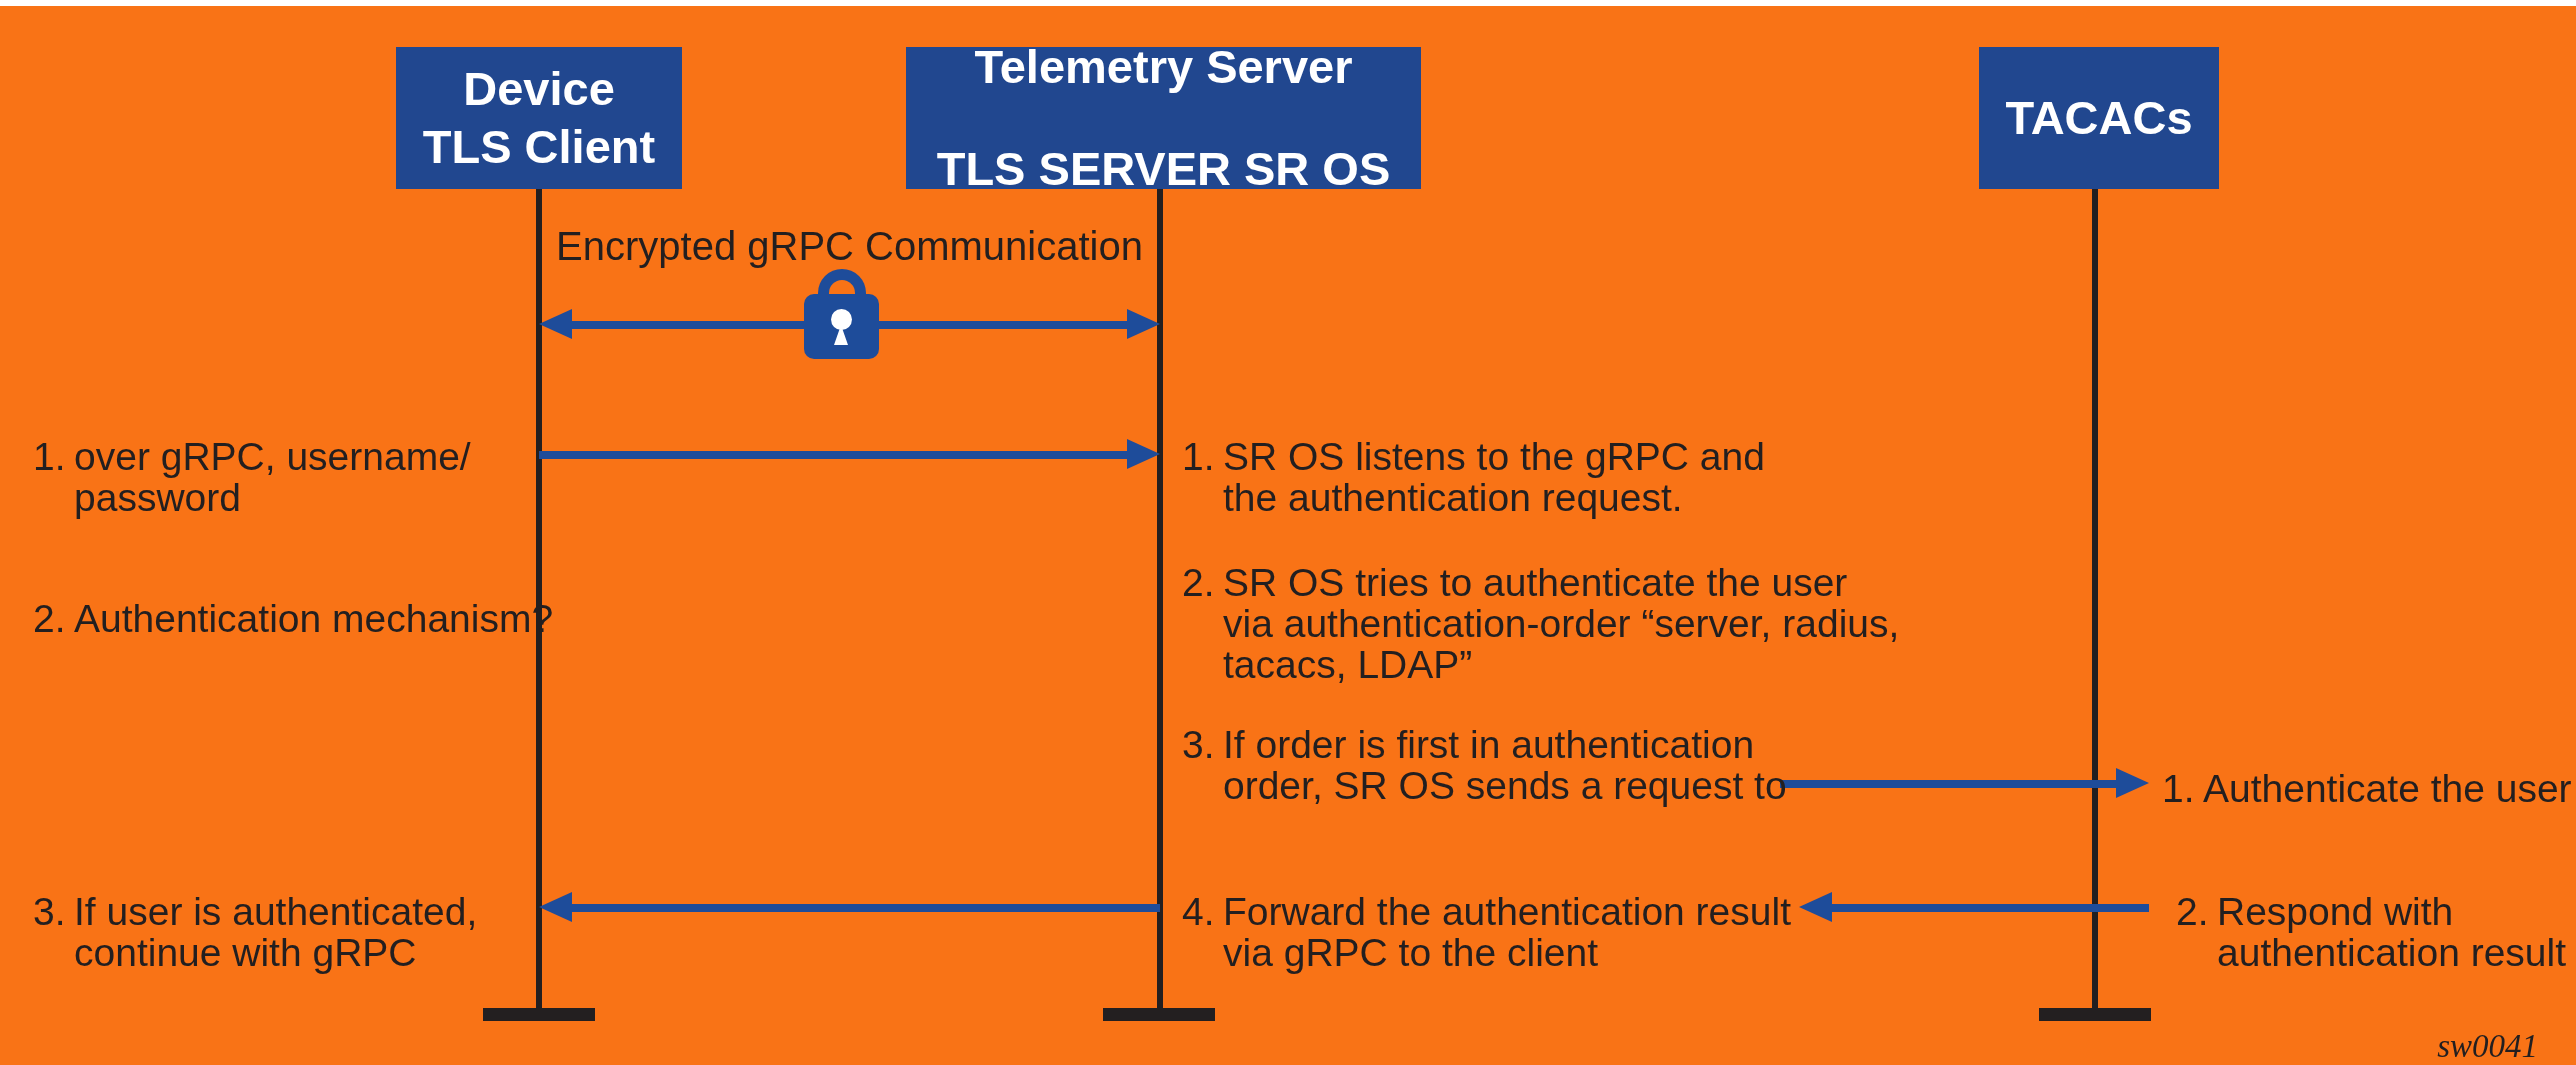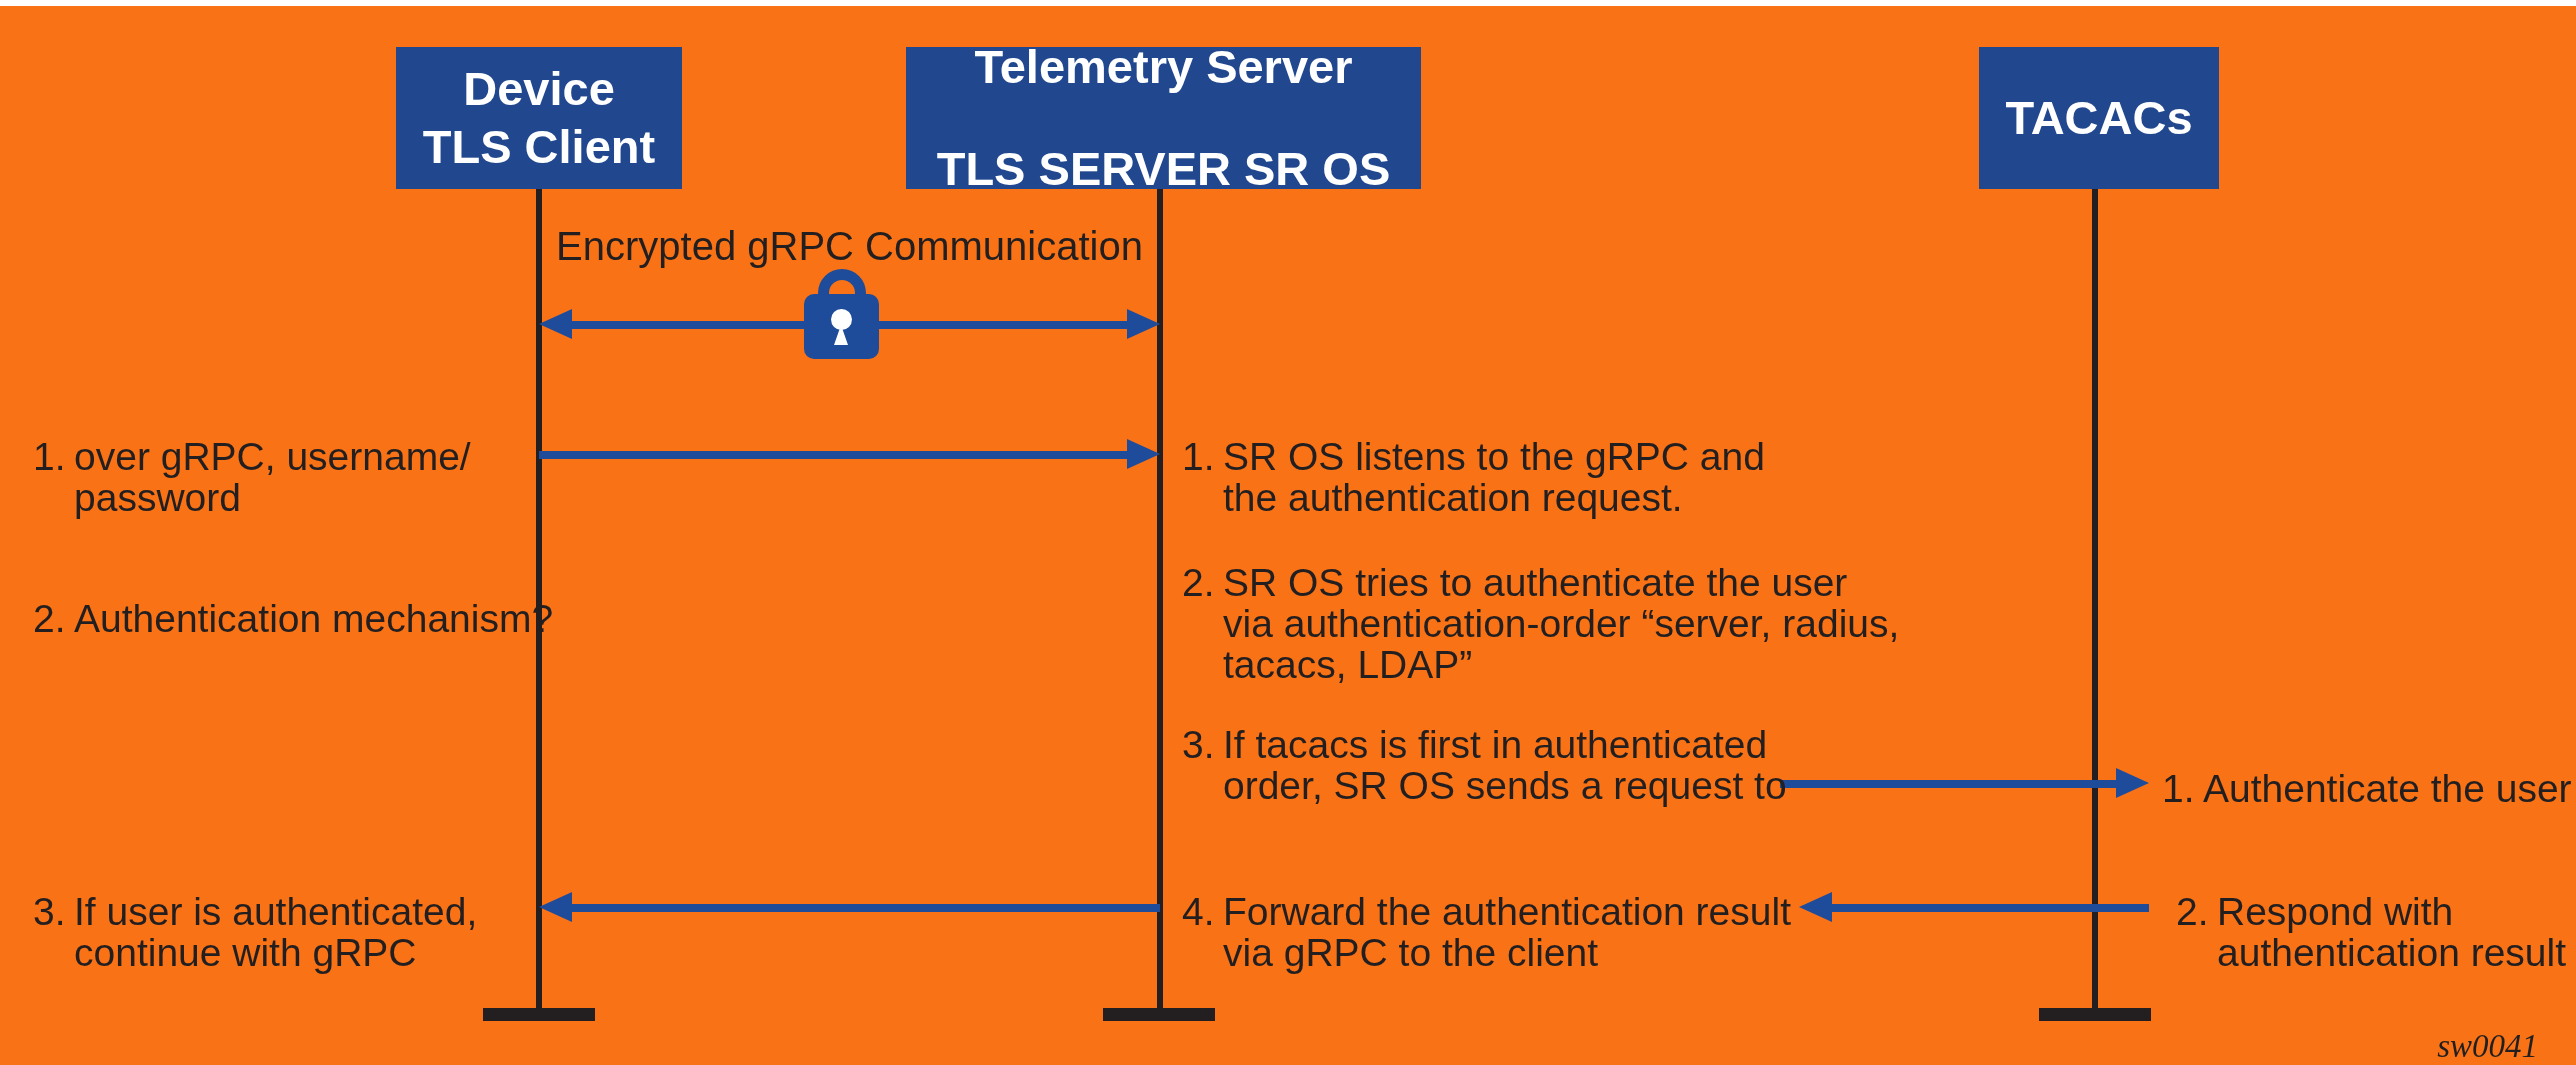--- a/index.html
+++ b/index.html
@@ -179,21 +179,21 @@
     <span class="num">2.</span>
     <span class="body">
       <span class="ln">SR OS tries to authenticate the user</span>
       <span class="ln">via authentication-order “server, radius,</span>
       <span class="ln">tacacs, LDAP”</span>
     </span>
   </div>
   <div class="note" style="left:1182px;top:718px;">
     <span class="num">3.</span>
     <span class="body">
-      <span class="ln">If tacacs is first in authenticated</span>
+      <span class="ln">If order is first in authentication</span>
       <span class="ln">order, SR OS sends a request to</span>
     </span>
   </div>
   <div class="note" style="left:1182px;top:885px;">
     <span class="num">4.</span>
     <span class="body">
       <span class="ln">Forward the authentication result</span>
       <span class="ln">via gRPC to the client</span>
     </span>
   </div>

